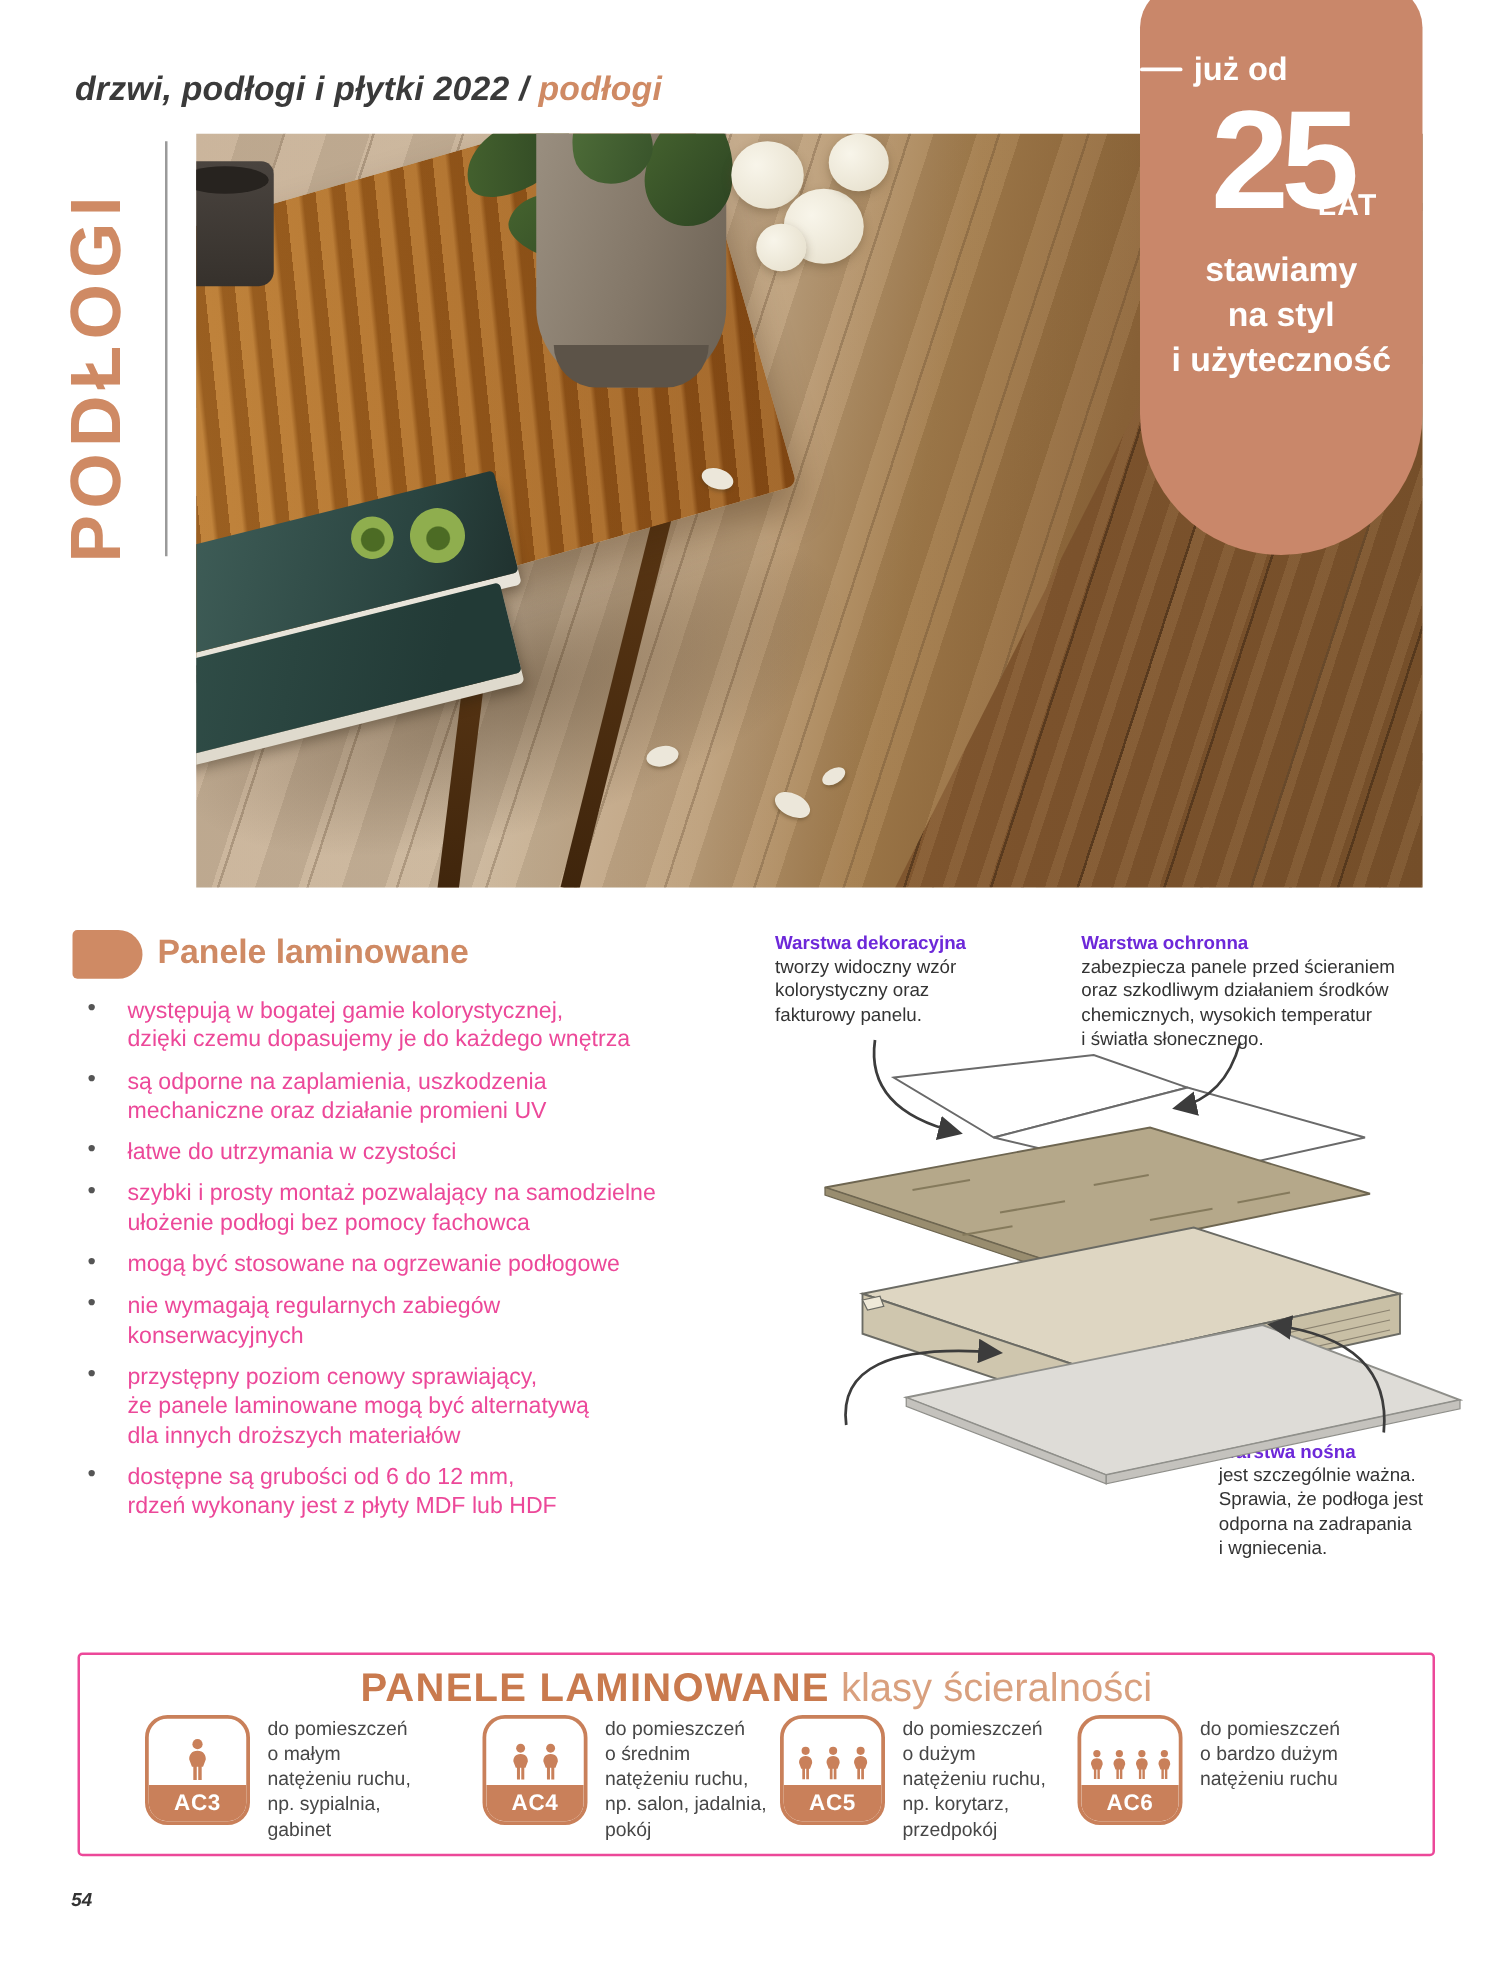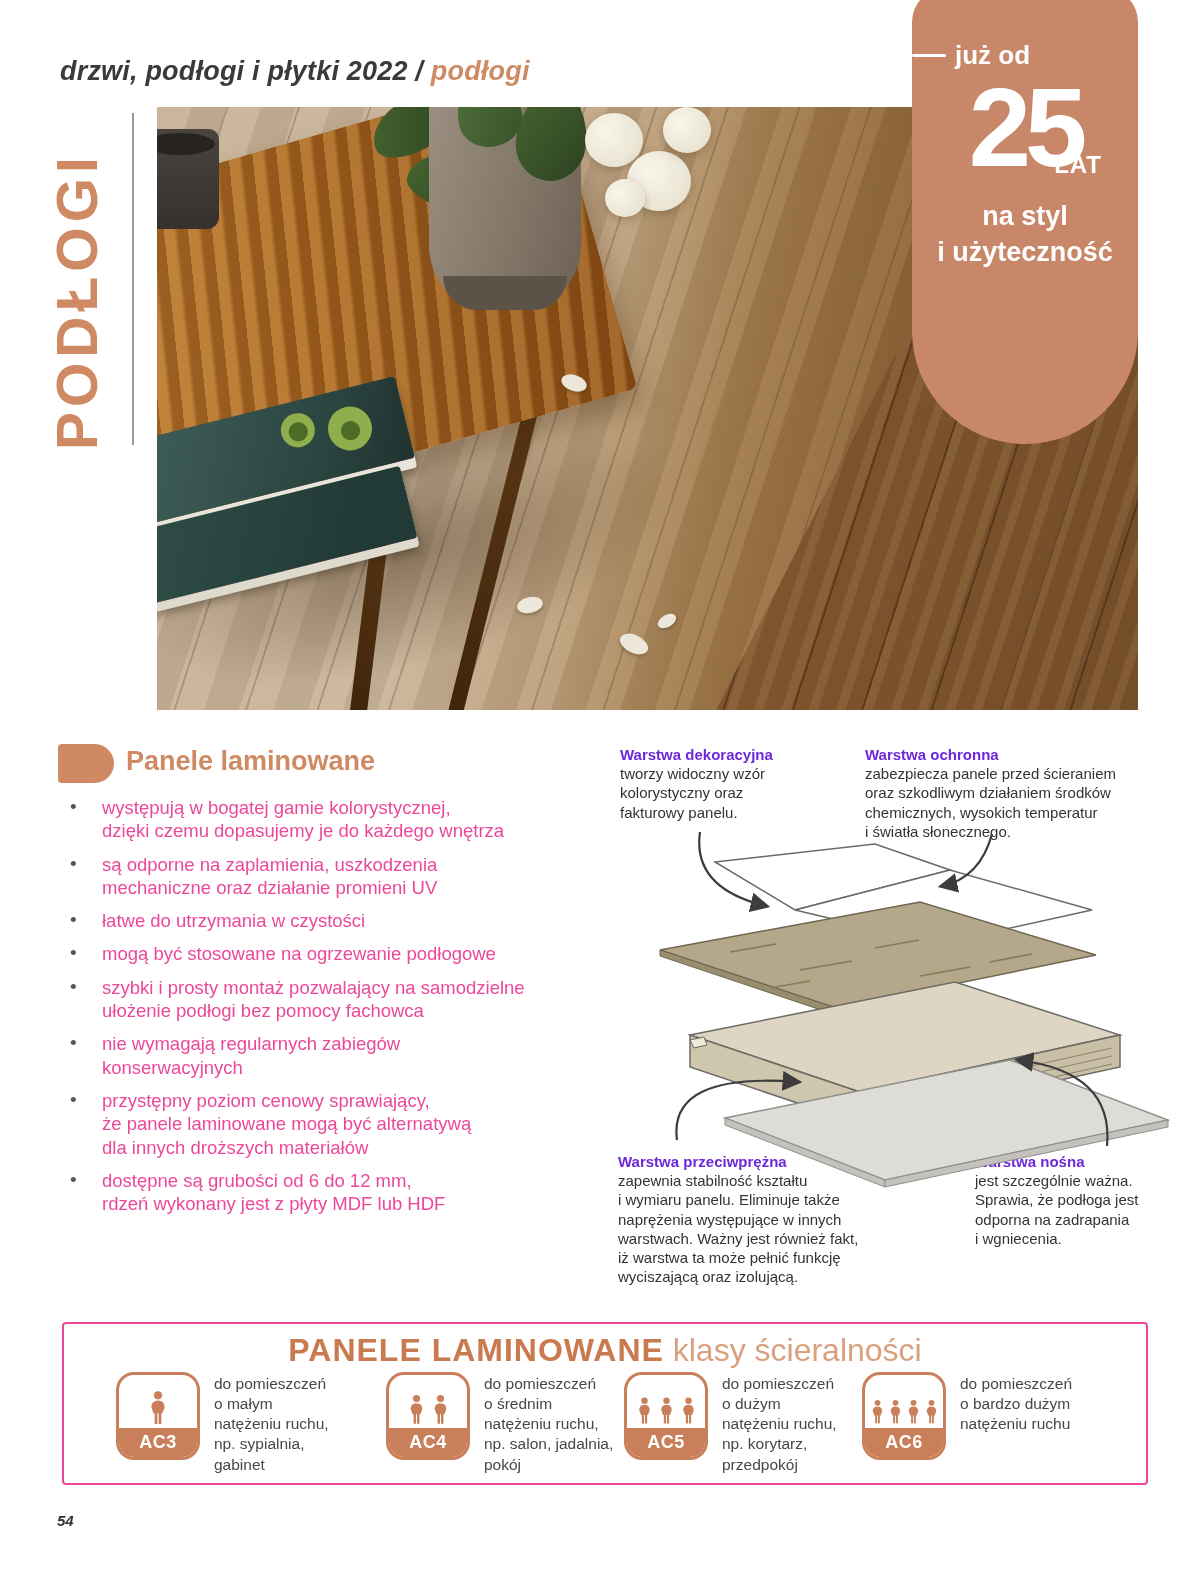--- a/index.html
+++ b/index.html
@@ -162,37 +162,38 @@
   </div>
 
   <div class="badge">
     <div class="badge-intro">
       <span class="badge-dash"></span>
       <span>już od</span>
     </div>
     <div class="badge-num">25</div>
     <div class="badge-lat">LAT</div>
     <div class="badge-tagline">
+      <div>stawiamy</div>
       <div>na styl</div>
       <div>i użyteczność</div>
     </div>
   </div>
 
   <div class="section-tab"></div>
   <h2 class="section-title" style="margin:0;">Panele laminowane</h2>
 
   <ul class="bullets" id="bullet-list">
       <li>występują w bogatej gamie kolorystycznej,
 dzięki czemu dopasujemy je do każdego wnętrza</li>
       <li>są odporne na zaplamienia, uszkodzenia
 mechaniczne oraz działanie promieni UV</li>
       <li>łatwe do utrzymania w czystości</li>
-      <li>mogą być stosowane na ogrzewanie podłogowe</li>
       <li>szybki i prosty montaż pozwalający na samodzielne
 ułożenie podłogi bez pomocy fachowca</li>
+      <li>mogą być stosowane na ogrzewanie podłogowe</li>
       <li>nie wymagają regularnych zabiegów
 konserwacyjnych</li>
       <li>przystępny poziom cenowy sprawiający,
 że panele laminowane mogą być alternatywą
 dla innych droższych materiałów</li>
       <li>dostępne są grubości od 6 do 12 mm,
 rdzeń wykonany jest z płyty MDF lub HDF</li>
     </ul>
 
   <div class="layer-label lbl-deco">
@@ -200,29 +201,20 @@
     <div class="pre">tworzy widoczny wzór
 kolorystyczny oraz
 fakturowy panelu.</div>
   </div>
   <div class="layer-label lbl-ochro">
     <div class="lt">Warstwa ochronna</div>
     <div class="pre">zabezpiecza panele przed ścieraniem
 oraz szkodliwym działaniem środków
 chemicznych, wysokich temperatur
 i światła słonecznego.</div>
-  </div>
-  <div class="layer-label lbl-przeciw">
-    <div class="lt">Warstwa przeciwprężna</div>
-    <div class="pre">zapewnia stabilność kształtu
-i wymiaru panelu. Eliminuje także
-naprężenia występujące w innych
-warstwach. Ważny jest również fakt,
-iż warstwa ta może pełnić funkcję
-wyciszającą oraz izolującą.</div>
   </div>
   <div class="layer-label lbl-nosna">
     <div class="lt">Warstwa nośna</div>
     <div class="pre">jest szczególnie ważna.
 Sprawia, że podłoga jest
 odporna na zadrapania
 i wgniecenia.</div>
   </div>
 
   <svg class="layers-svg" viewBox="0 0 560 360">

